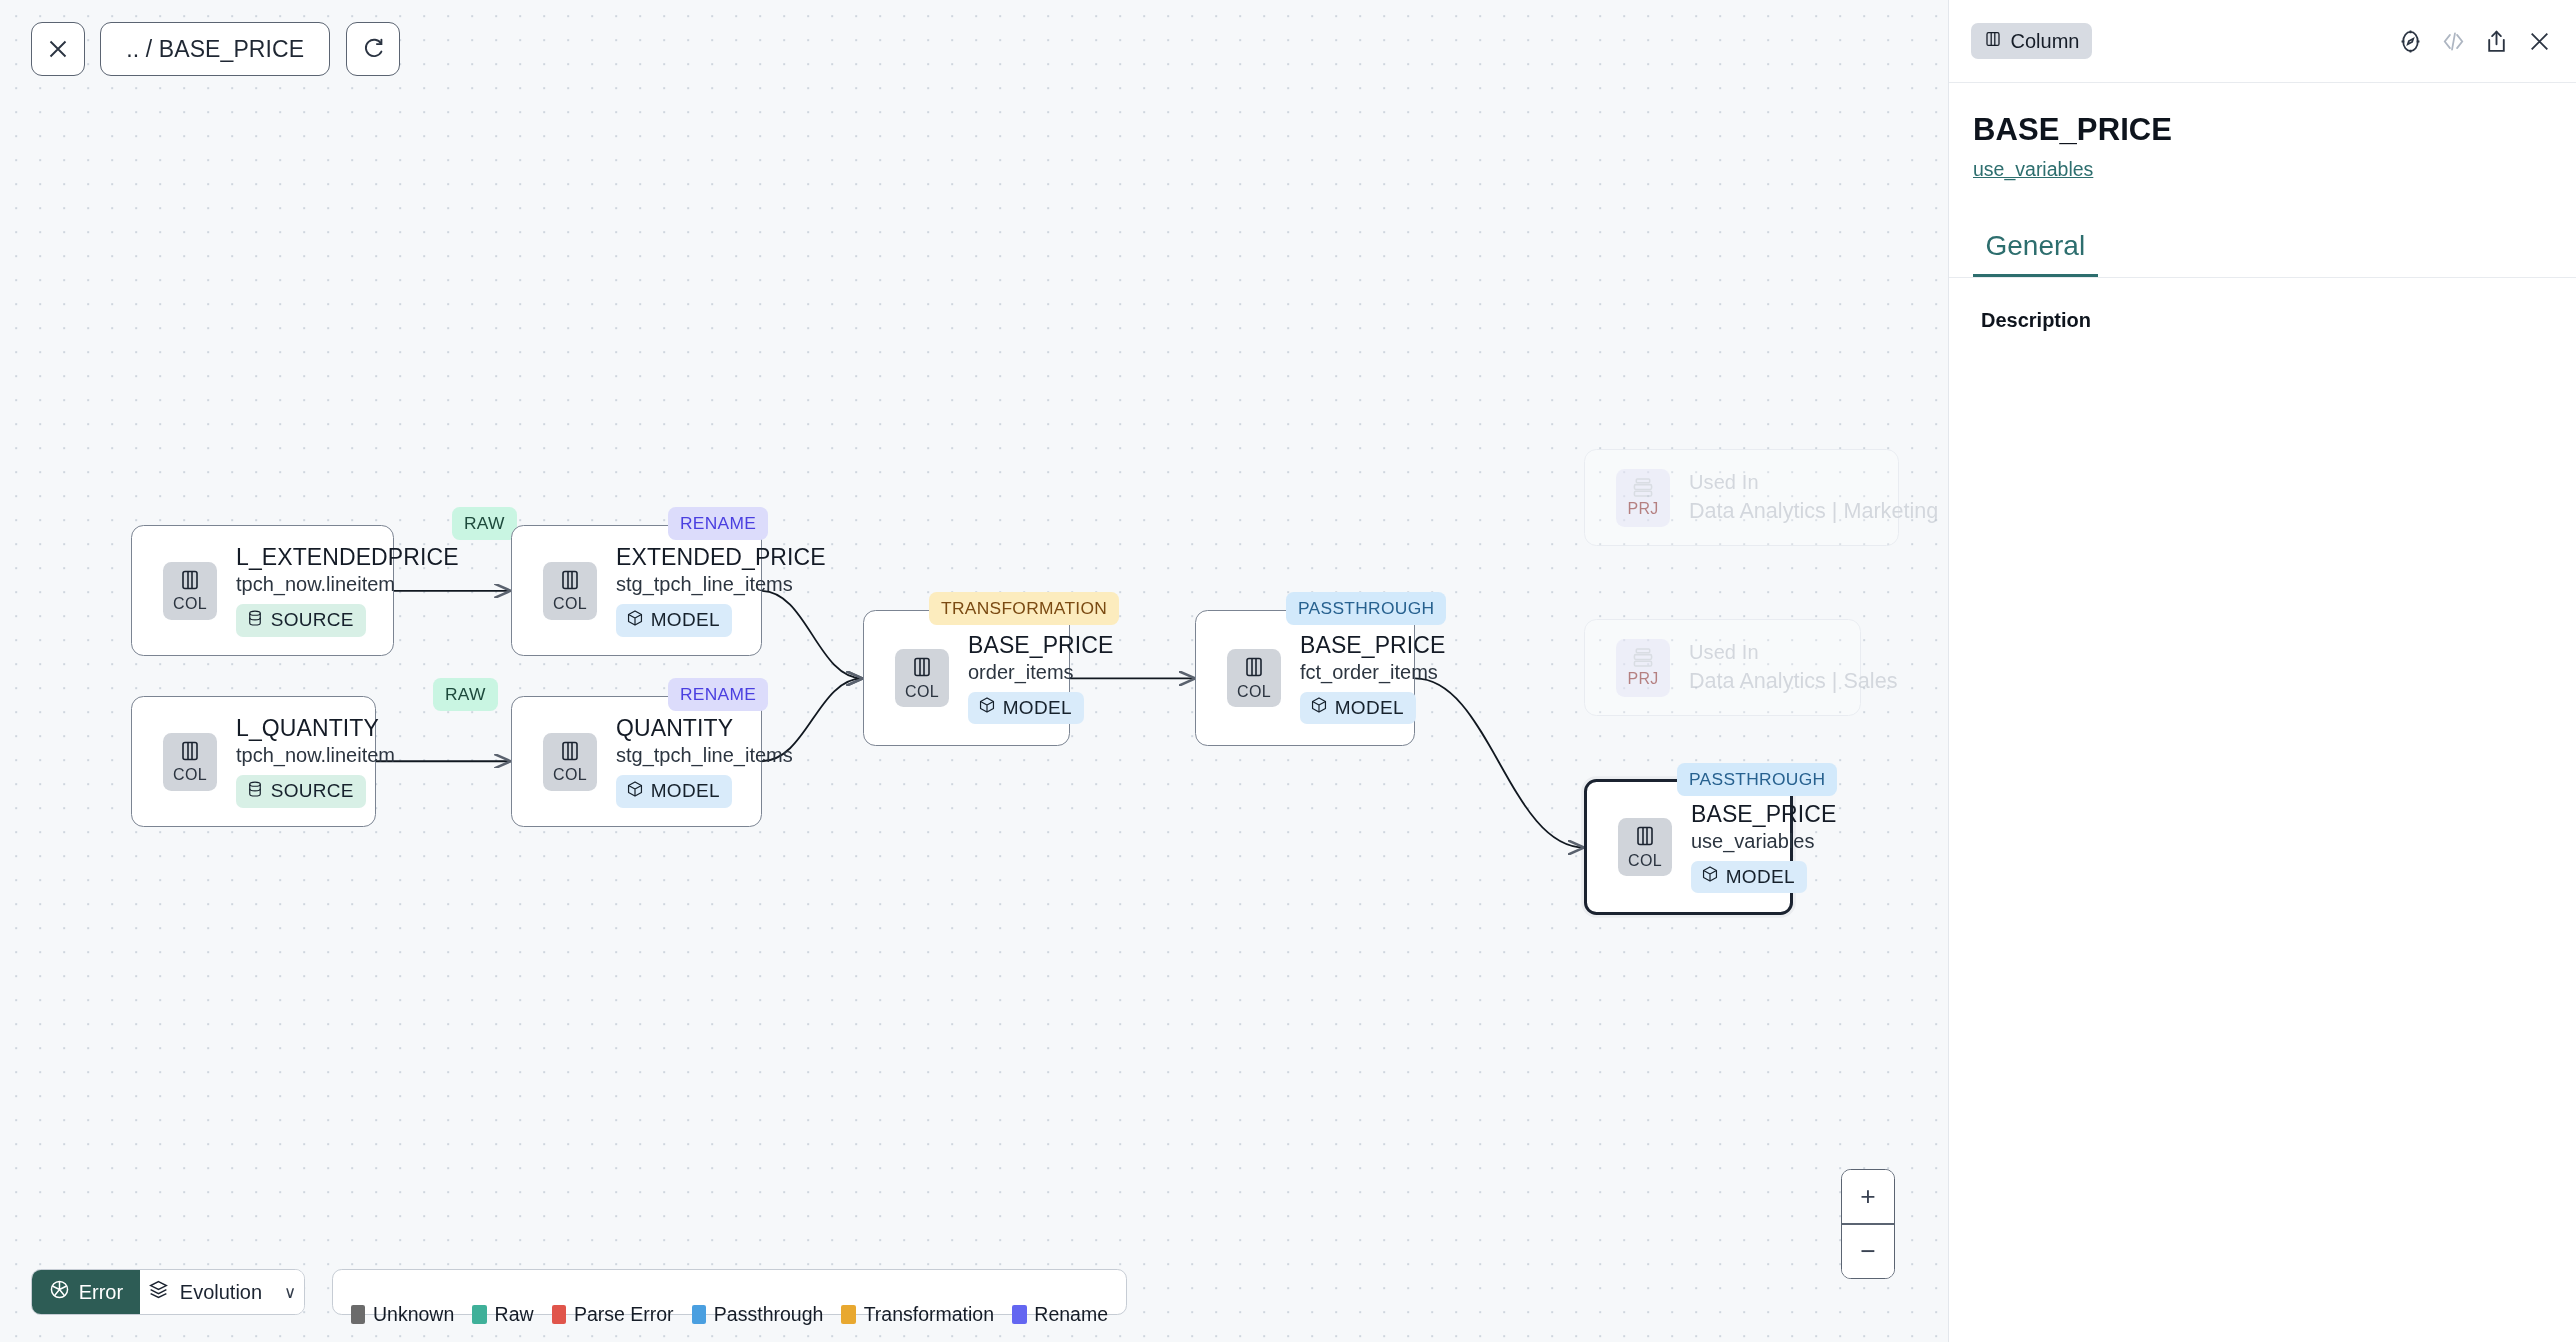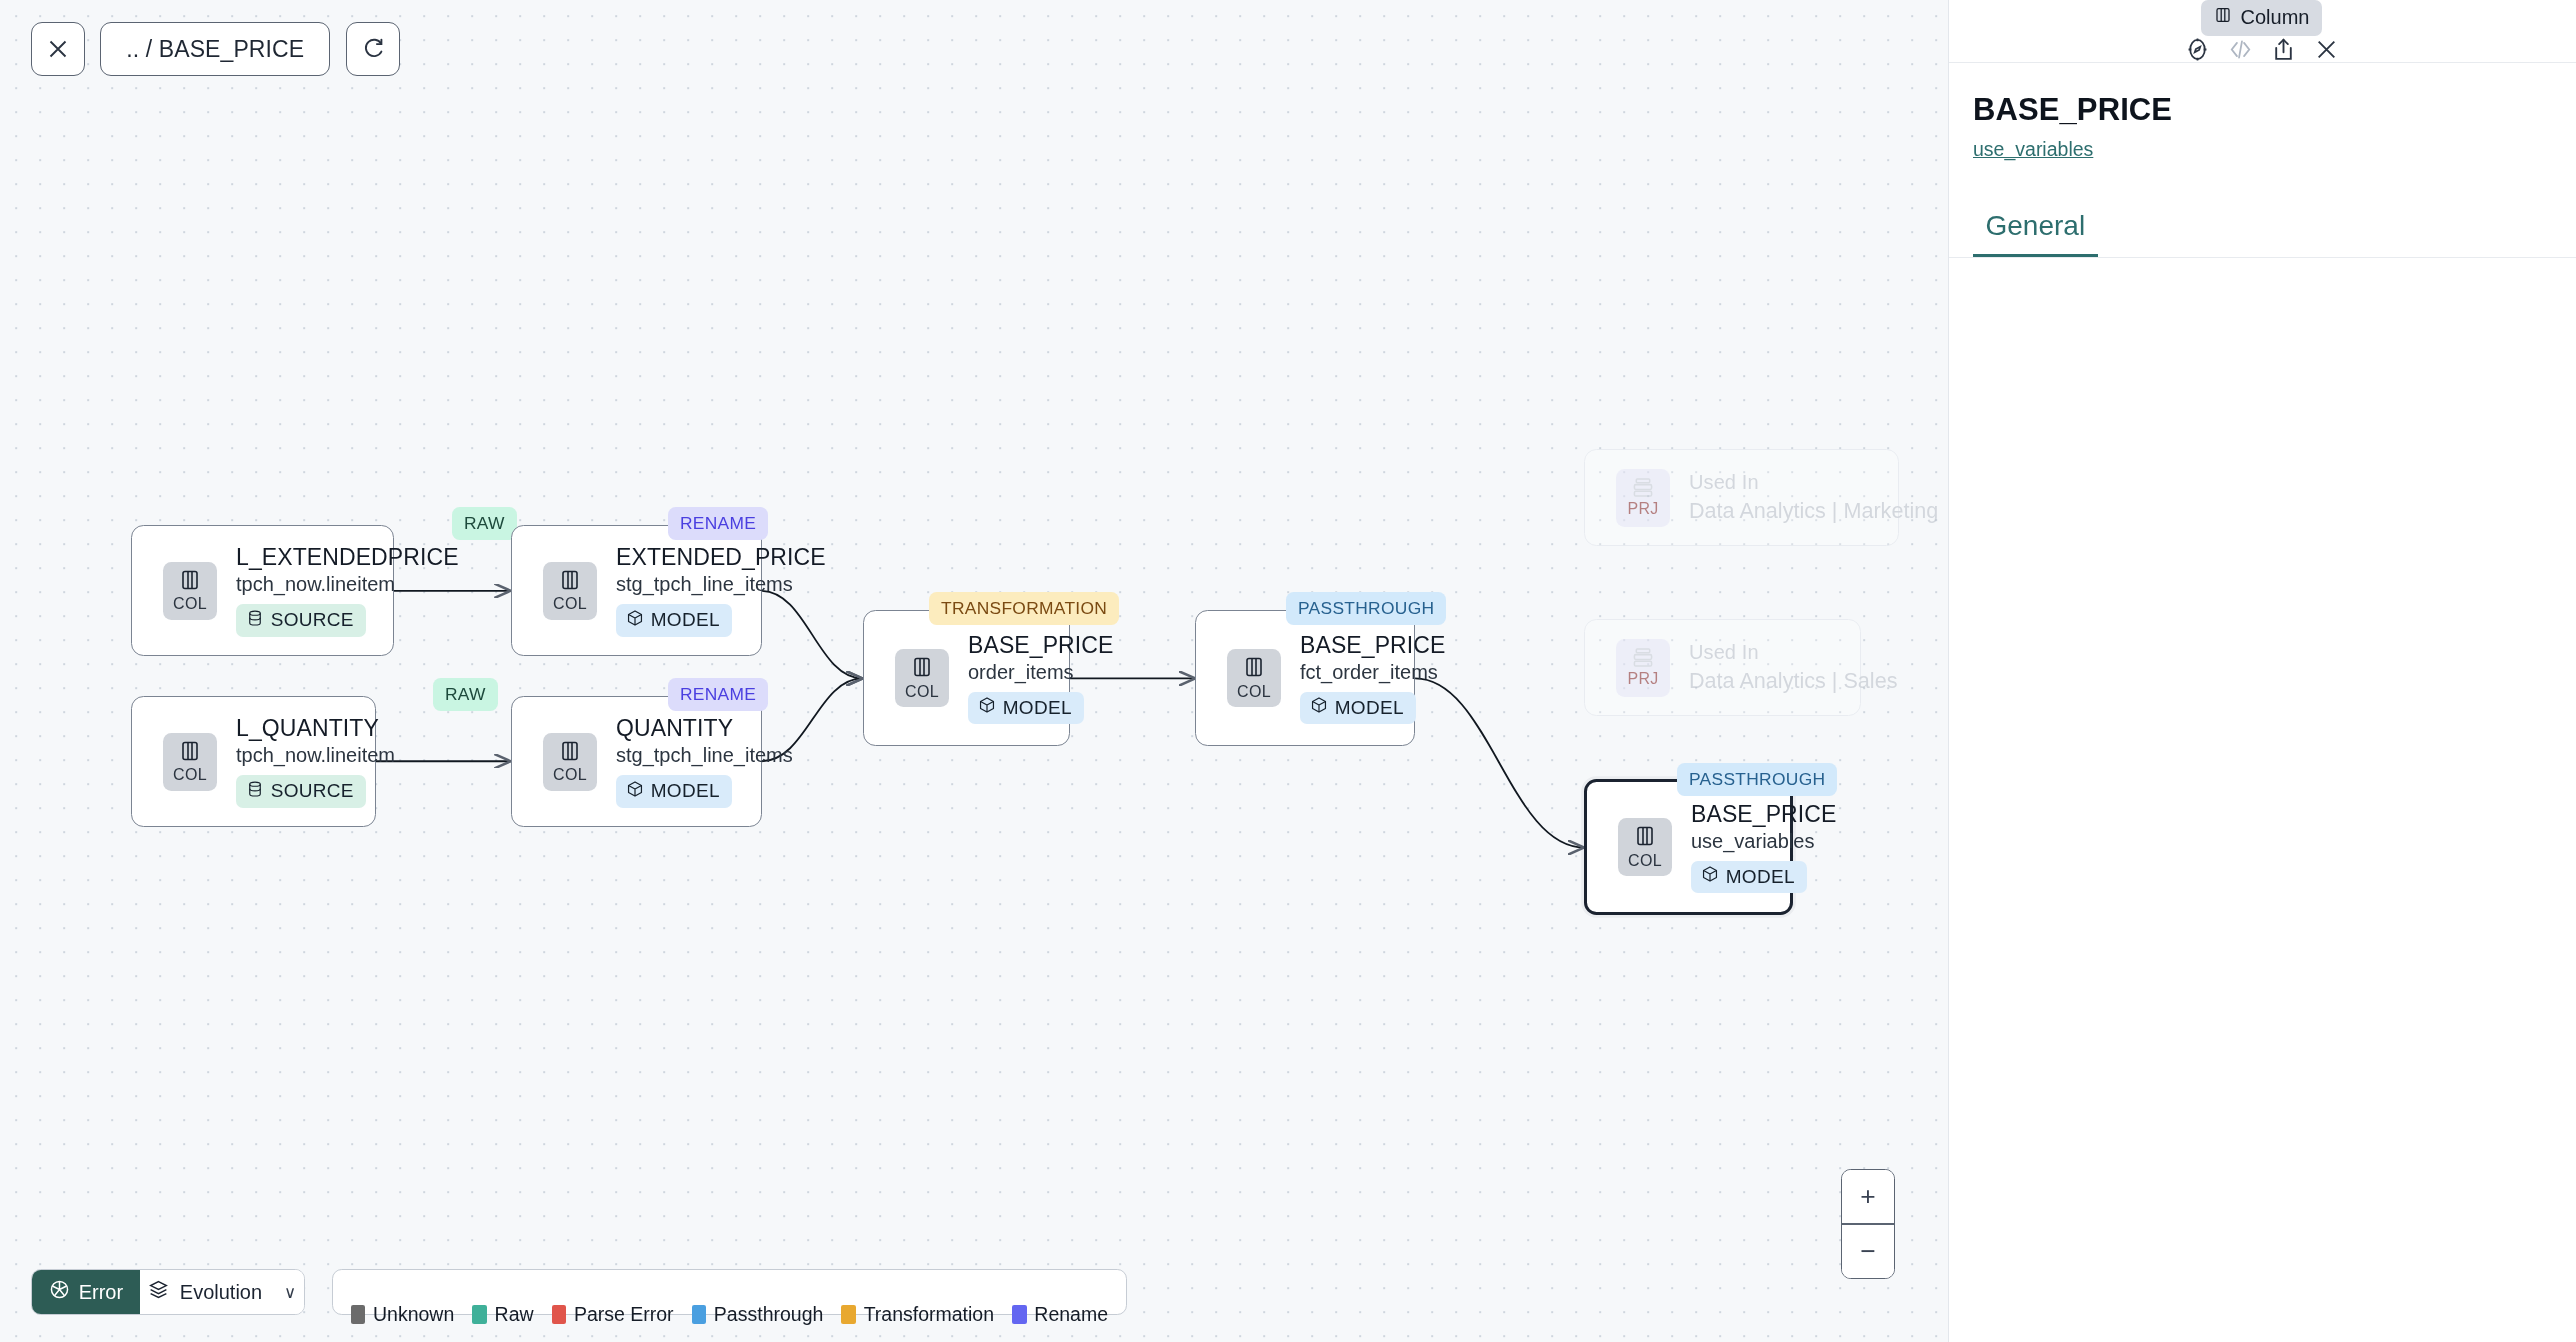--- a/index.html
+++ b/index.html
@@ -193,26 +193,25 @@
 
   
   .panel {
     position: absolute; right: 0; top: 0;
     width: 628px; height: 1343px;
     background: #ffffff;
     border-left: 1.4px solid #e3e7ec;
     z-index: 60;
   }
   .panel-head {
-    height: 63px;
+    height: 83px;
     border-bottom: 1.4px solid #e8ebef;
     display: flex; align-items: center;
     padding: 0 24px 0 22px;
     justify-content: space-between;
-    flex-direction: column;
   }
   .chip {
     display: inline-flex; align-items: center; gap: 9px;
     background: #d7dbe2;
     border-radius: 7px;
     padding: 6.3px 12.5px;
     font-size: 20px;
     color: #161d28;
     cursor: pointer;
   }
@@ -567,16 +566,17 @@
 
     <div class="panel-title">BASE_PRICE</div>
     <div class="panel-link">
       <a>use_variables</a>
     </div>
 
     <div class="tabs">
       <div class="tab">General</div>
     </div>
 
+    <div class="sec-label">Description</div>
   </div>
 
 </div>
 
 
 </body></html>

